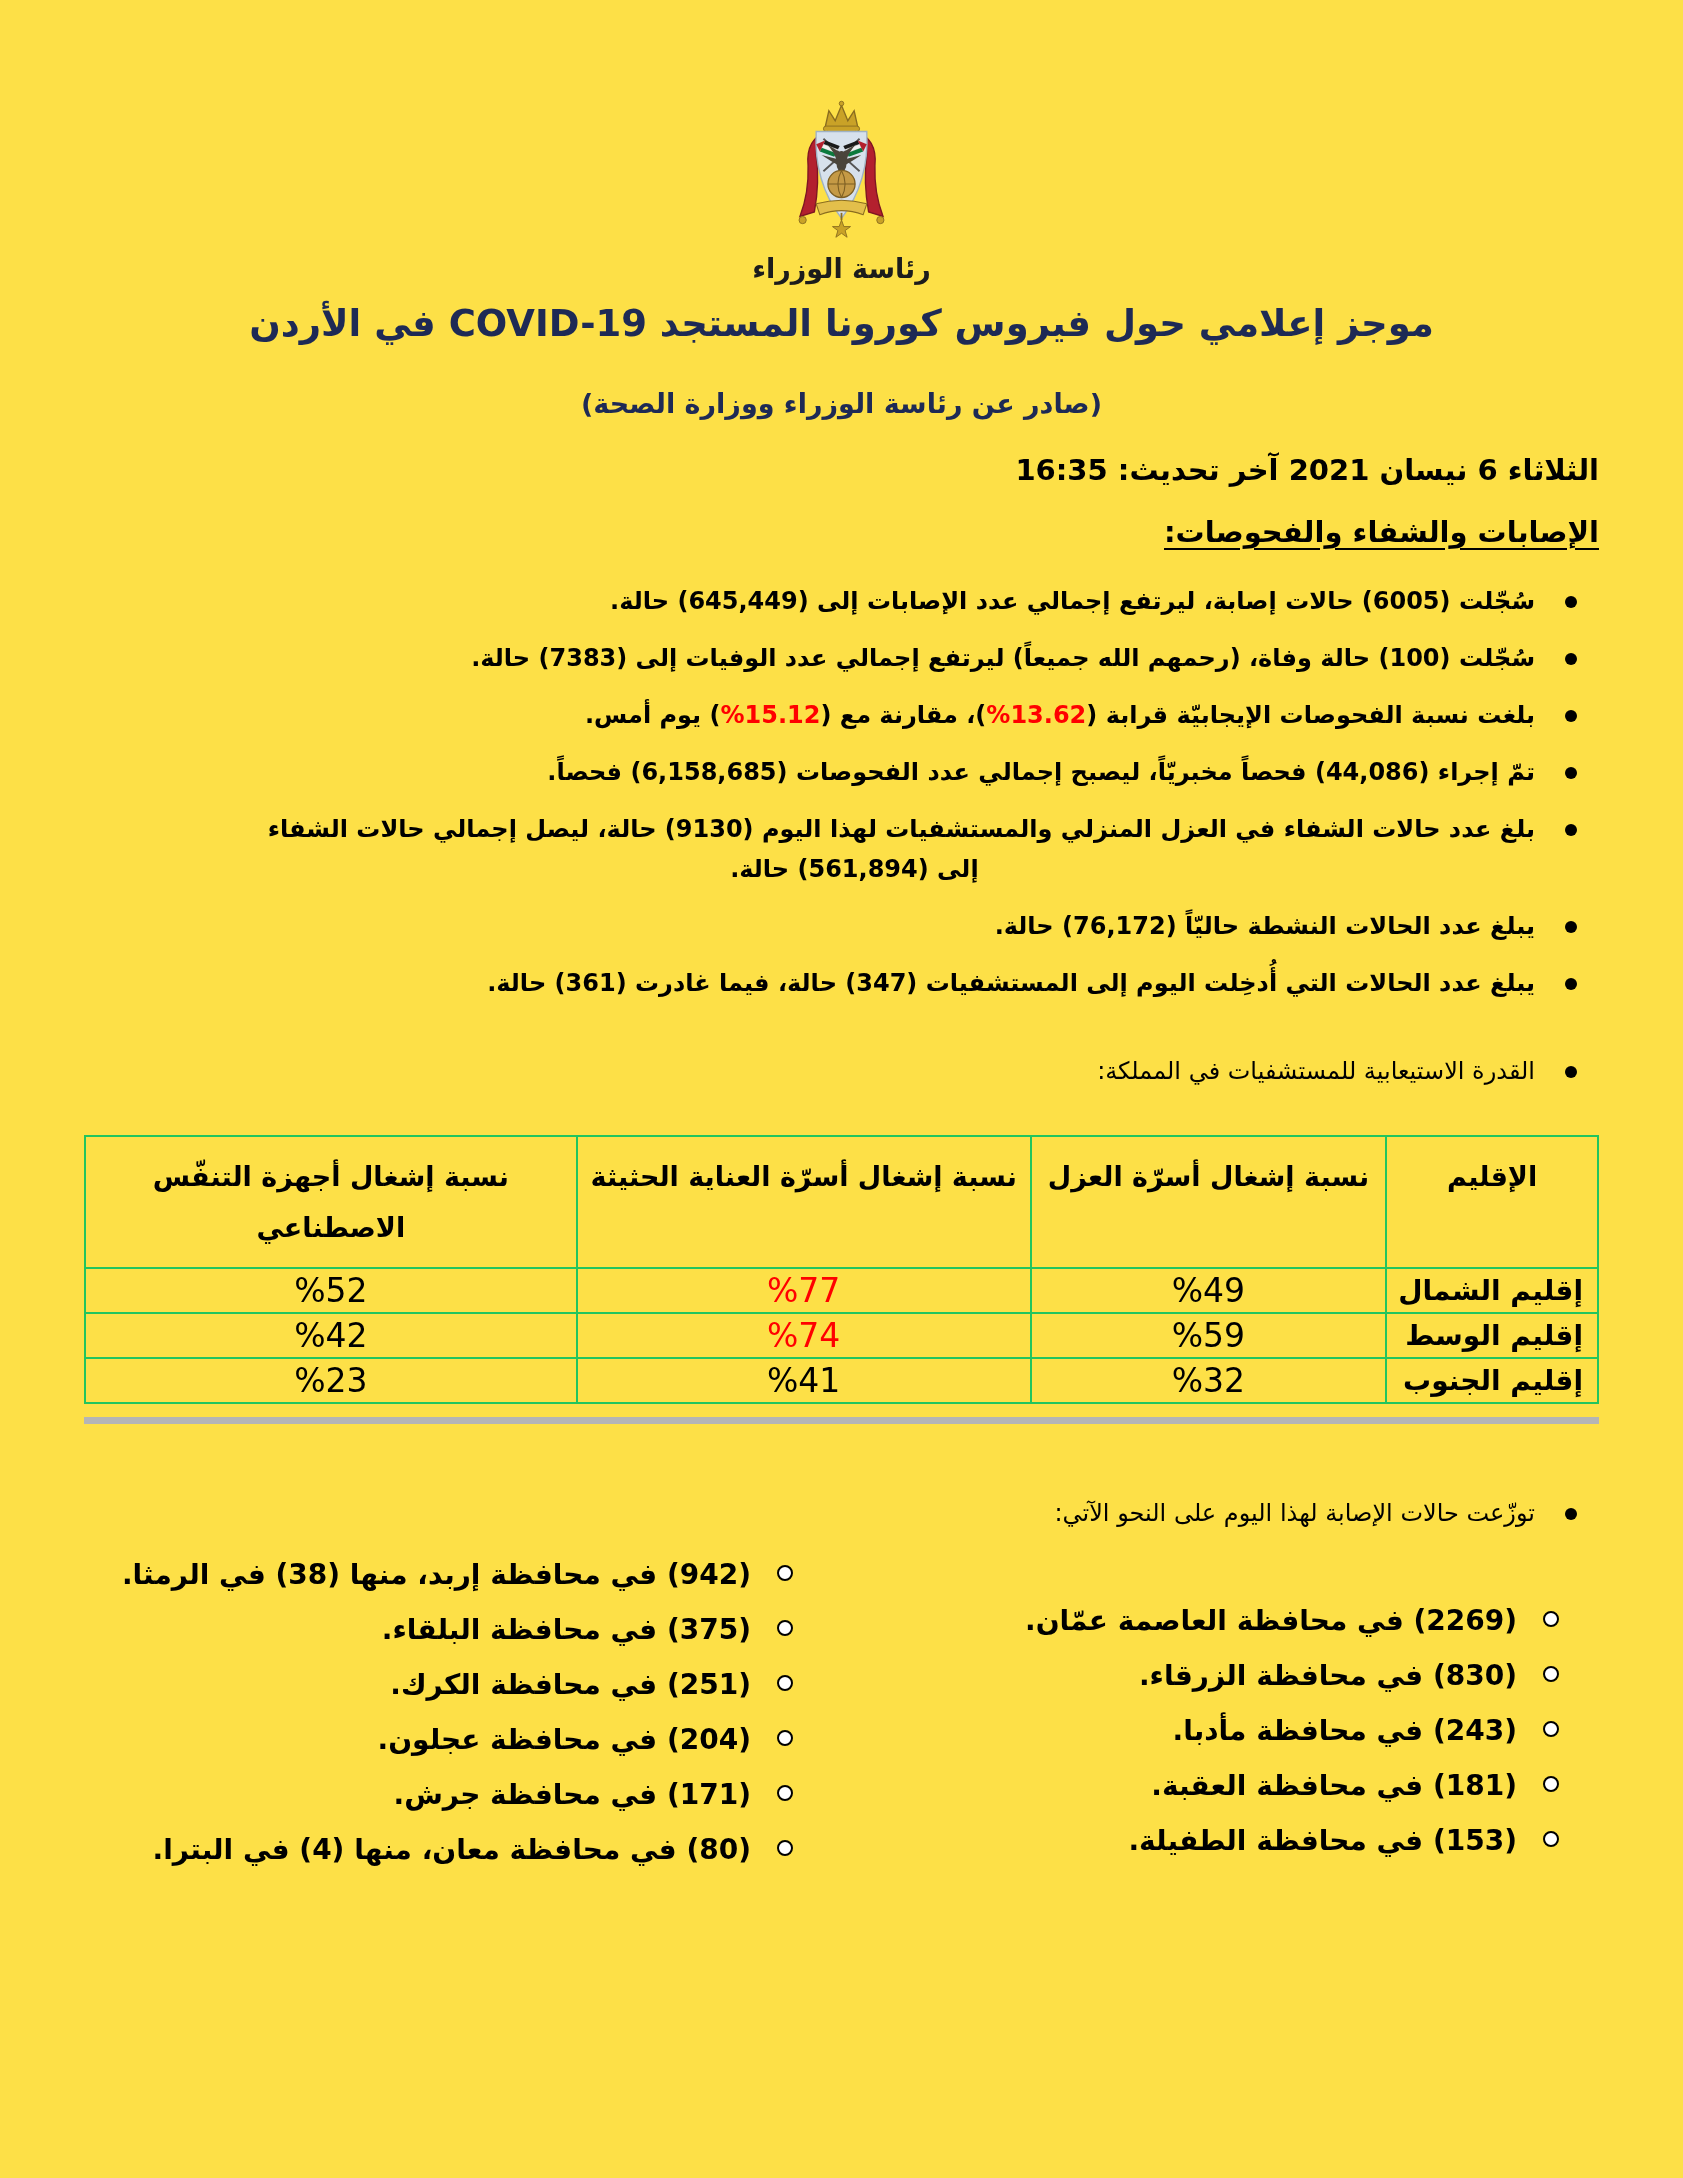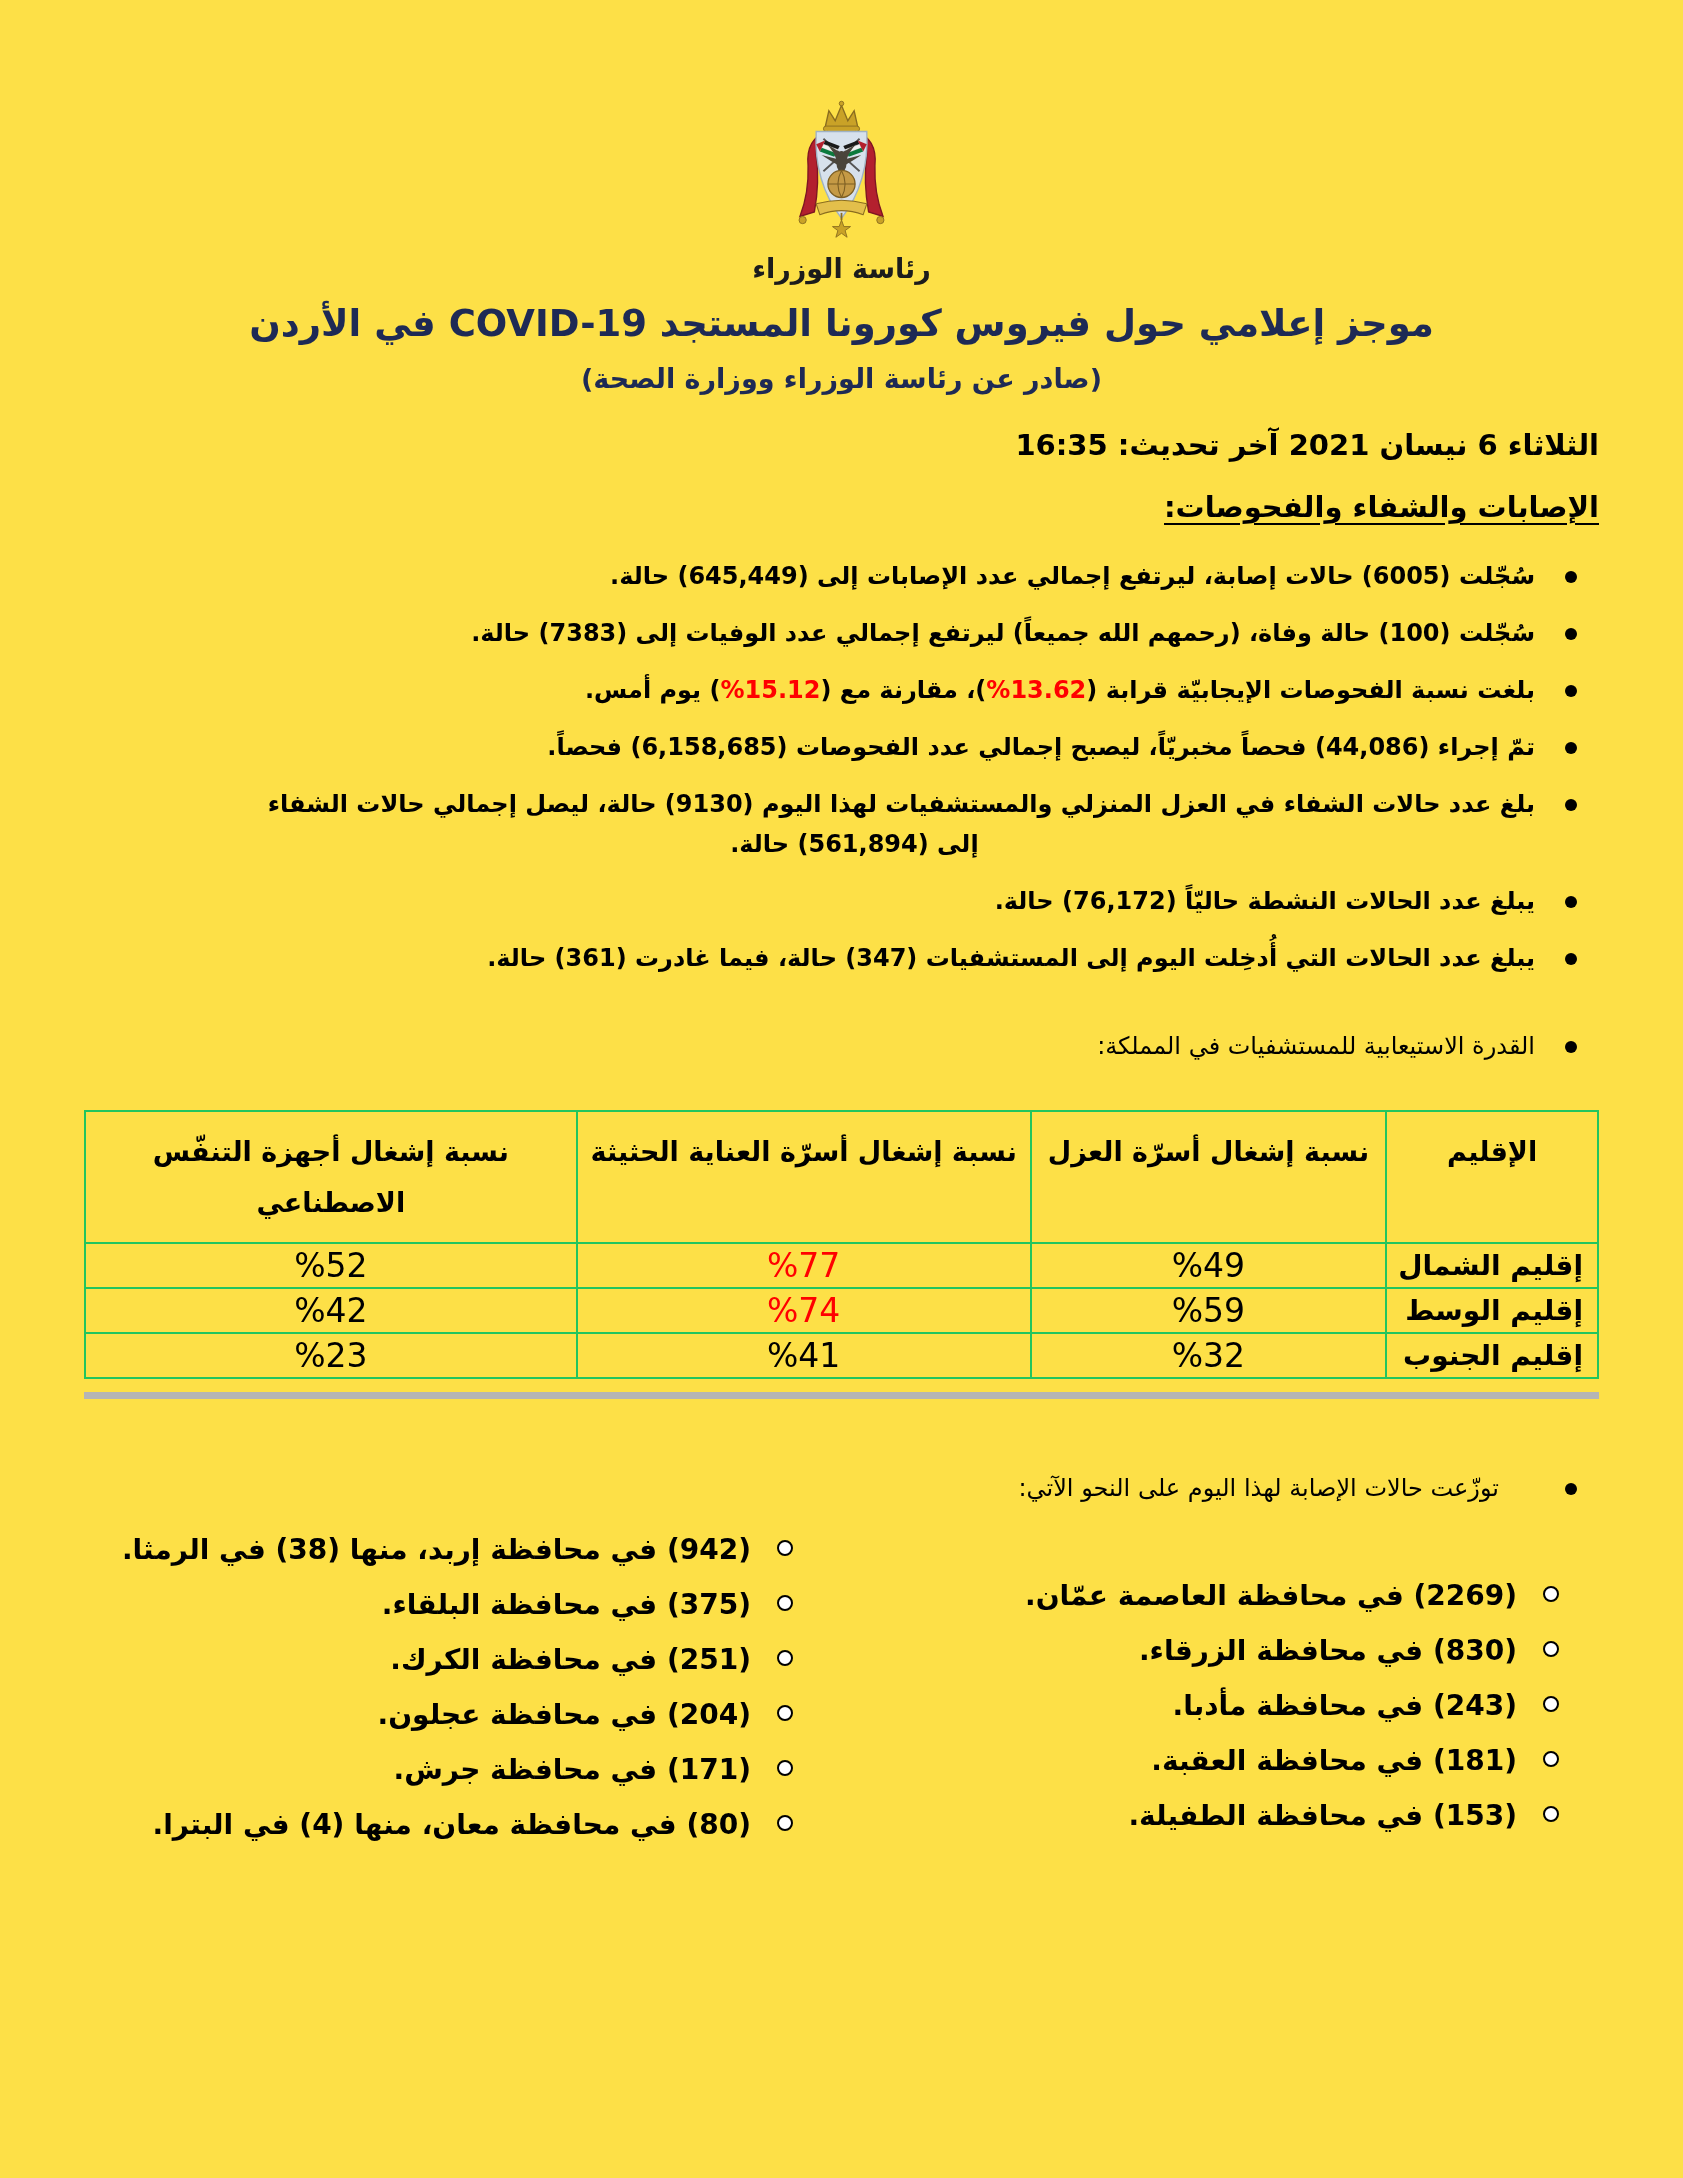--- a/index.html
+++ b/index.html
@@ -6,21 +6,21 @@
   .page{
     width:1683px;height:2178px;background:#fde047;margin:0 auto;position:relative;
     direction:rtl;box-sizing:border-box;padding:0 84px;overflow:hidden;
     font-family:"DejaVu Sans","Liberation Sans",sans-serif;color:#000;
   }
   
   .masthead{padding-top:99px;text-align:center;}
   .emblem{display:inline-block;line-height:0;}
   .calligraphy{font-size:27px;font-weight:bold;color:#1c1c1c;margin-top:0;letter-spacing:1px;}
   .title{margin:16px 0 0 0;font-size:37px;line-height:48px;font-weight:bold;color:#1e2a55;text-align:center;}
-  .subtitle{margin-top:15px;font-size:27px;font-weight:bold;color:#1e2a55;text-align:center;}
+  .subtitle{margin-top:40px;font-size:27px;font-weight:bold;color:#1e2a55;text-align:center;}
   .dateline{margin-top:34px;font-size:29px;font-weight:bold;text-align:right;}
   .section-heading{margin-top:28px;font-size:29px;font-weight:bold;text-decoration:underline;text-underline-offset:6px;}
   
   .bullets{margin-top:32px;padding-right:22px;}
   .bullet{display:flex;margin-bottom:17px;font-size:24px;line-height:40px;font-weight:bold;text-align:center;}
   .bullet .dot{flex:0 0 12px;height:12px;border-radius:50%;background:#000;margin-top:15px;margin-left:30px;}
   .btext{min-width:0;}
   .oneline{white-space:nowrap;}
   .b5-line2{display:block;white-space:nowrap;padding-left:0;padding-right:94px;}
   .ltr{direction:ltr;unicode-bidi:bidi-override;}
@@ -34,21 +34,21 @@
     font-size:27px;font-weight:bold;text-align:center;vertical-align:top;
     padding:14px 6px;height:131px;white-space:pre-line;line-height:51px;
   }
   .cap-table td{height:33px;padding:2px 6px;}
   .cap-table td.region{text-align:right;padding-right:14px;font-size:28px;font-weight:bold;}
   .cap-table td.val{text-align:center;direction:ltr;font-size:33px;font-weight:400;}
   .col-region{width:14%;} .col-isolation{width:23.5%;} .col-icu{width:30%;} .col-vent{width:32.5%;}
   .table-shadow{height:7px;background:#b5b5b5;margin-top:13px;}
   
   .dist-intro{margin-top:69px;padding-right:22px;}
-  .dist-intro .bullet{font-weight:400;margin-bottom:0;gap:36px;}
+  .dist-intro .bullet{font-weight:400;margin-bottom:0;}
   .dist{display:flex;margin-top:22px;}
   .dist .col{box-sizing:border-box;}
   .col-right-list{width:47%;padding-right:40px;margin-top:46px;}
   .col-left-list{width:53%;padding-right:94px;}
   .sub{display:flex;margin-bottom:16px;font-size:28px;line-height:39px;font-weight:bold;white-space:nowrap;}
   .ring{flex:0 0 16px;height:16px;border:2.5px solid #000;border-radius:50%;box-sizing:border-box;margin-top:10px;margin-left:26px;background:#fff;}
   .stext{min-width:0;}
 </style>
 </head>
 <body>

